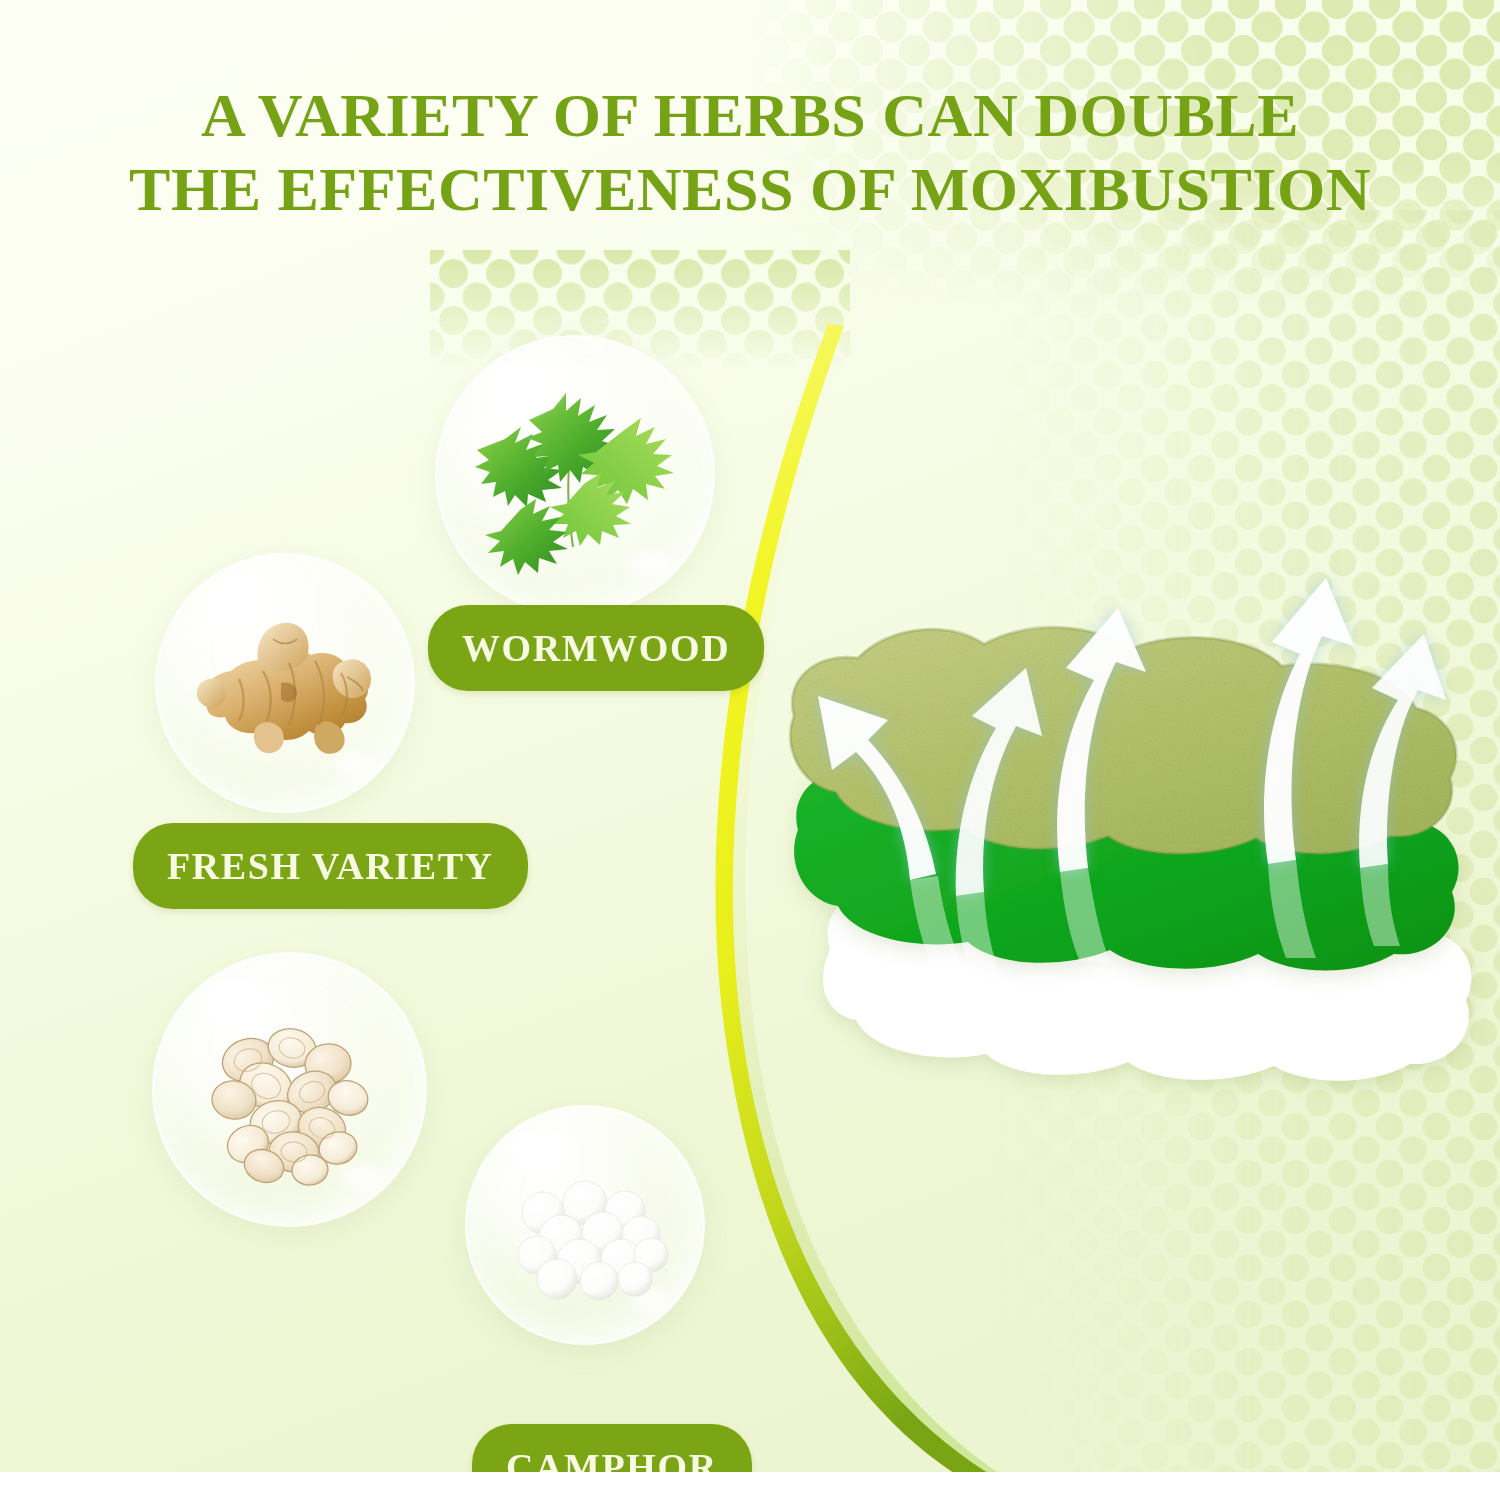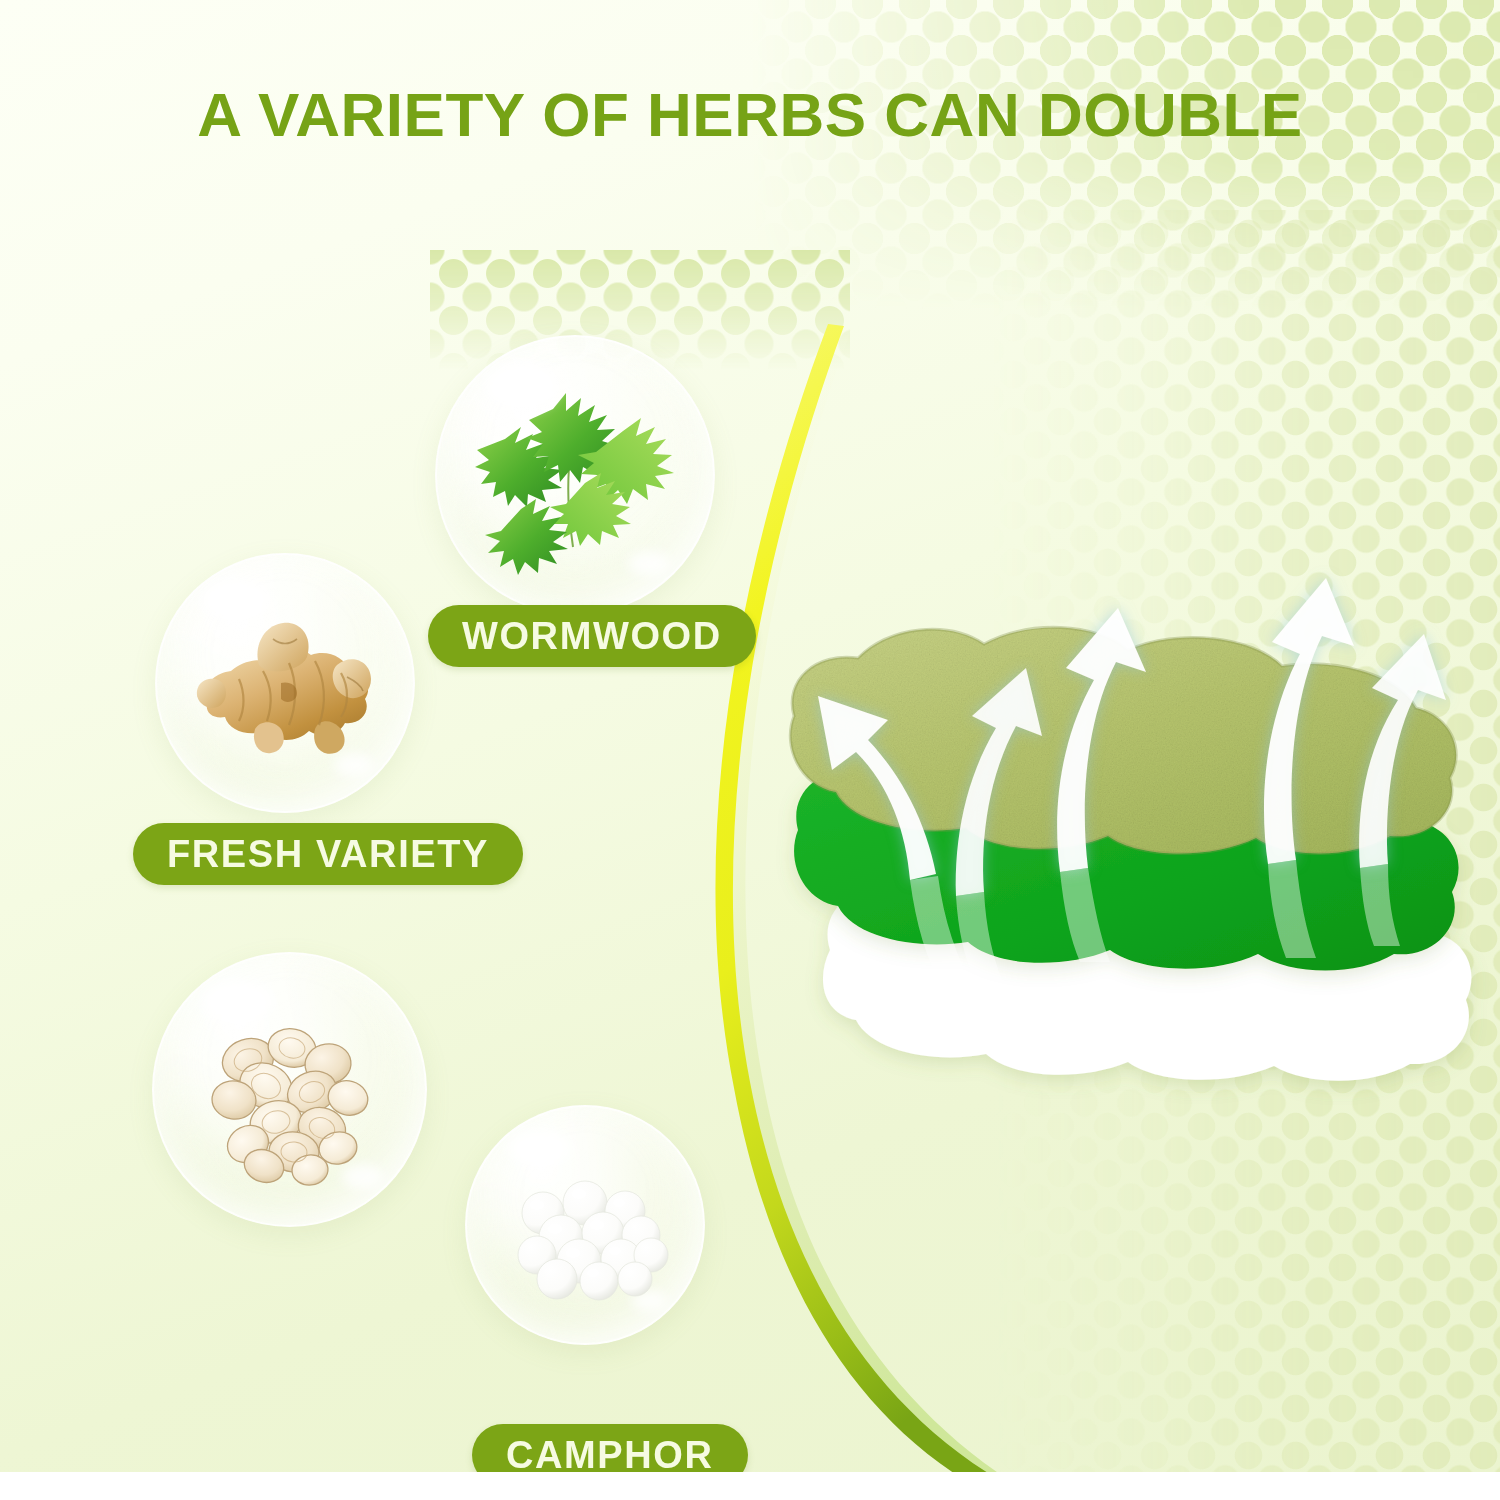--- a/index.html
+++ b/index.html
@@ -4,20 +4,21 @@
 <style>
   html,body{margin:0;padding:0;}
   body{
     width:1500px;height:1500px;overflow:hidden;
     font-family:"Liberation Sans", sans-serif;
     background:#ffffff;
   }
   #stage{
     position:relative;width:1500px;height:1472px;overflow:hidden;
     background:linear-gradient(160deg,#fdfff5 0%,#fbfef0 18%,#f5fbe2 45%,#eef6d4 72%,#ebf4cf 100%);
+    font-family:Liberation Serif, serif;
   }
 
   
   .dots{position:absolute;pointer-events:none;}
   .dots-lg{
     top:-20px;right:-10px;width:760px;height:330px;
     background-image:
       radial-gradient(circle, #dbe9ae 46%, rgba(219,233,174,0) 48%),
       radial-gradient(circle, #dbe9ae 46%, rgba(219,233,174,0) 48%);
     background-size:47px 47px,47px 47px;
@@ -84,38 +85,39 @@
     content:"";position:absolute;right:16%;bottom:14%;width:15%;height:9%;
     border-radius:50%;background:rgba(255,255,255,.8);filter:blur(6px);
   }
   .bubble svg{position:absolute;left:0;top:0;width:100%;height:100%;}
 
   
   .pill{
     position:absolute;display:flex;align-items:center;justify-content:center;
     background:#7ca516;border-radius:40px;color:#f6fbe2;
     font-weight:bold;font-size:38px;letter-spacing:1.6px;
-    padding:0 34px;height:62px;white-space:nowrap;
+    padding:12px 34px;height:62px;white-space:nowrap;
     box-shadow:0 3px 7px rgba(110,140,40,.18);
   }
 
   
   .patch{position:absolute;left:760px;top:520px;width:740px;height:640px;}
 </style>
 </head>
 <body>
 
 <div id="stage">
 
   <div class="dots dots-lg"></div>
   <div class="dots dots-col"></div>
   <div class="dots dots-mid"></div>
 
   <div class="title">
     <span>A VARIETY OF HERBS CAN DOUBLE</span>
+    <span class="l2">THE EFFECTIVENESS OF MOXIBUSTION</span>
   </div>
 
   <svg class="divider" viewBox="0 0 420 1190" preserveAspectRatio="none">
     <defs>
       <linearGradient id="divGrad" x1="0" y1="0" x2="0.25" y2="1">
         <stop offset="0%" stop-color="#f7fbd8" stop-opacity="0"></stop>
         <stop offset="7%" stop-color="#f6f85e"></stop>
         <stop offset="26%" stop-color="#f2f41f"></stop>
         <stop offset="52%" stop-color="#e9ef1c"></stop>
         <stop offset="74%" stop-color="#c3d81c"></stop>

